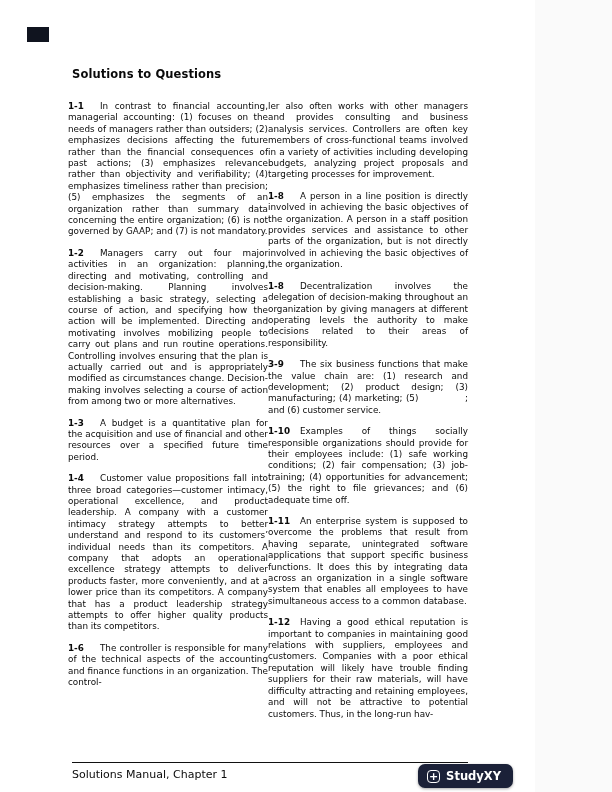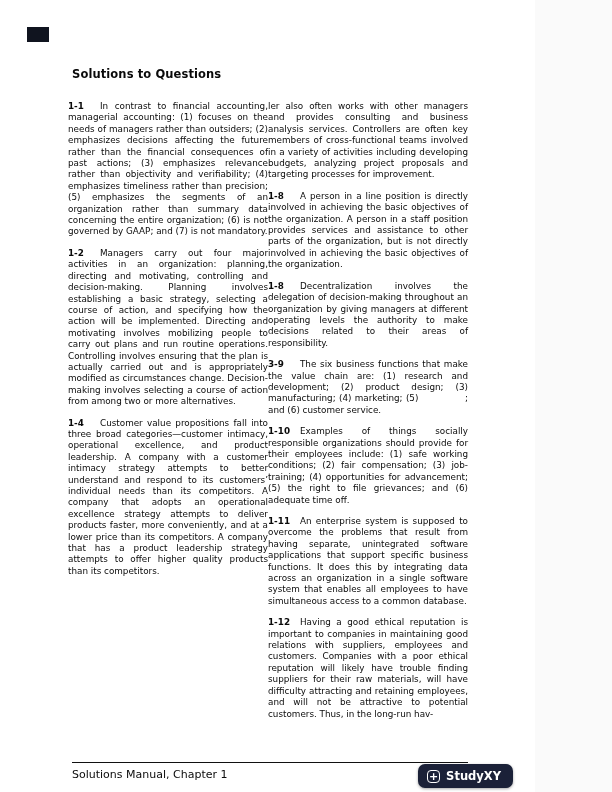--- a/index.html
+++ b/index.html
@@ -77,21 +77,27 @@
   <div class="columns">
 
     <div class="col">
       <p class="para">
         <span class="num">1-1</span><span>In contrast to financial accounting, managerial accounting: (1) focuses on the needs of managers rather than outsiders; (2) emphasizes decisions affecting the future rather than the financial consequences of past actions; (3) emphasizes relevance rather than objectivity and verifiability; (4) emphasizes timeliness rather than precision; (5) emphasizes the segments of an organization rather than summary data concerning the entire organization; (6) is not governed by GAAP; and (7) is not mandatory.</span>
       </p>
       <p class="para">
         <span class="num">1-2</span><span>Managers carry out four major activities in an organization: planning, directing and motivating, controlling and decision-making. Planning involves establishing a basic strategy, selecting a course of action, and specifying how the action will be implemented. Directing and motivating involves mobilizing people to carry out plans and run routine operations. Controlling involves ensuring that the plan is actually carried out and is appropriately modified as circumstances change. Decision-making involves selecting a course of action from among two or more alternatives.</span>
       </p>
       <p class="para">
+        <span class="num">1-3</span><span>A budget is a quantitative plan for the acquisition and use of financial and other resources over a specified future time period.</span>
+      </p>
+      <p class="para">
         <span class="num">1-4</span><span>Customer value propositions fall into three broad categories—customer intimacy, operational excellence, and product leadership. A company with a customer intimacy strategy attempts to better understand and respond to its customers’ individual needs than its competitors. A company that adopts an operational excellence strategy attempts to deliver products faster, more conveniently, and at a lower price than its competitors. A company that has a product leadership strategy attempts to offer higher quality products than its competitors.</span>
+      </p>
+      <p class="para">
+        <span class="num">1-6</span><span>The controller is responsible for many of the technical aspects of the accounting and finance functions in an organization. The control-</span>
       </p>
     </div>
 
     <div class="col">
       <p class="para">
         <span>ler also often works with other managers and provides consulting and business analysis services. Controllers are often key members of cross-functional teams involved in a variety of activities including developing budgets, analyzing project proposals and targeting processes for improvement.</span>
       </p>
       <p class="para">
         <span class="num">1-8</span><span>A person in a line position is directly involved in achieving the basic objectives of the organization. A person in a staff position provides services and assistance to other parts of the organization, but is not directly involved in achieving the basic objectives of the organization.</span>
       </p>

